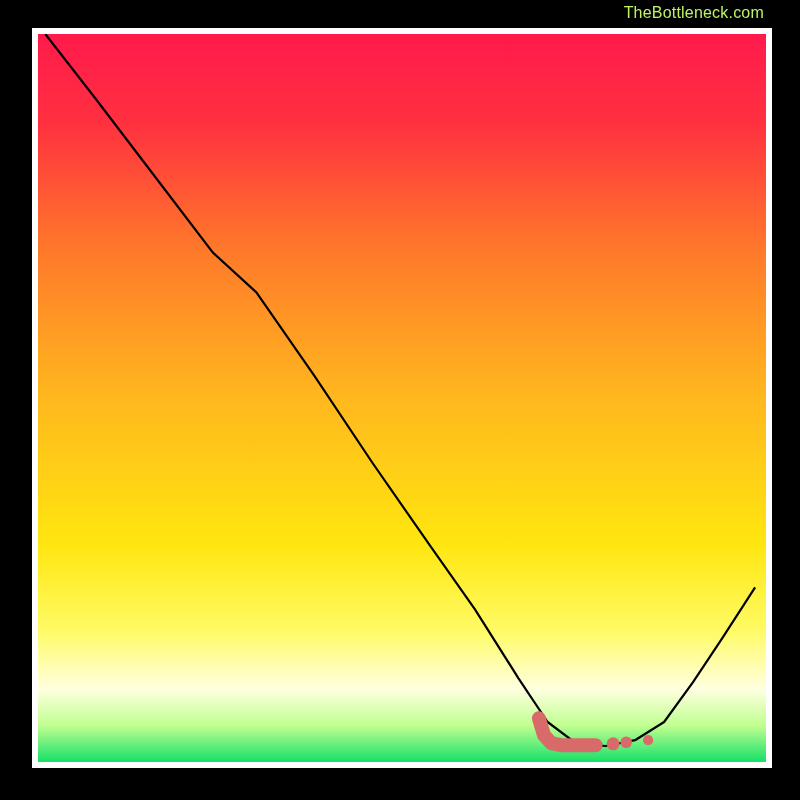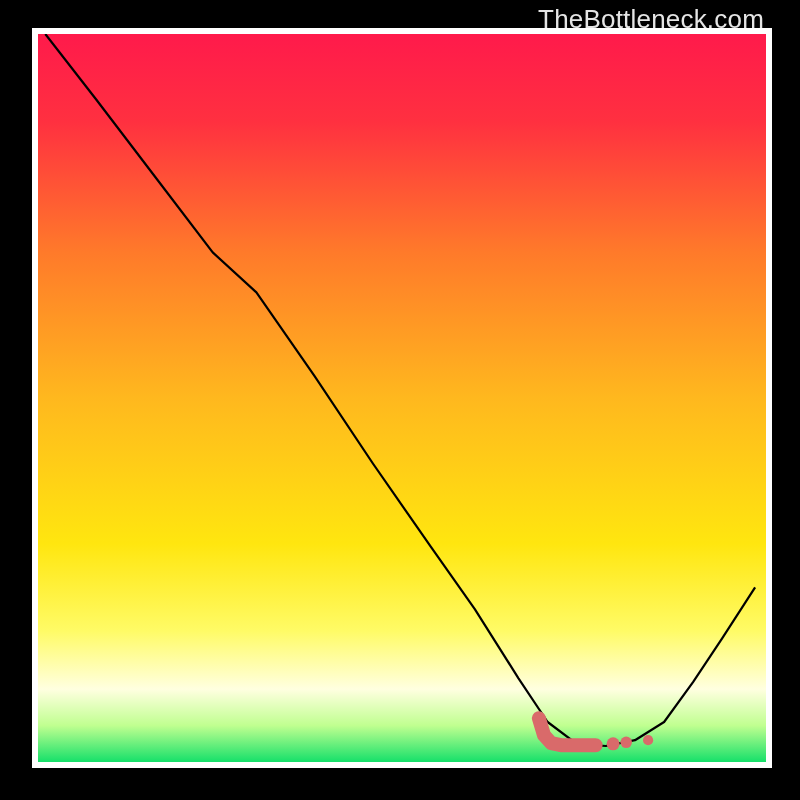--- a/index.html
+++ b/index.html
@@ -1,18 +1,18 @@
 <!DOCTYPE html>
 <html><head>
 <meta charset="utf-8">
 <style>
 html,body{margin:0;padding:0;width:800px;height:800px;background:#000;overflow:hidden;font-family:Arial,Helvetica,sans-serif}
 .frame{position:absolute;left:32px;top:28px;width:740px;height:740px;background:#fff}
 .plot{position:absolute;left:6px;top:6px;right:6px;bottom:6px}
-.watermark{position:absolute;top:4px;right:36px;color:#e5e5e5;font-size:26px;letter-spacing:.2px;font-weight:500}
+.watermark{position:absolute;top:4px;right:36px;color:#bef264;font-size:16px;letter-spacing:.2px;font-weight:500}
 svg{position:absolute;left:0;top:0}
 </style>
 </head>
 <body>
 
 <div class="watermark">TheBottleneck.com</div>
 
 <div class="frame">
   <div class="plot">
     <svg id="svg" width="728" height="728" viewBox="0 0 728 728">

